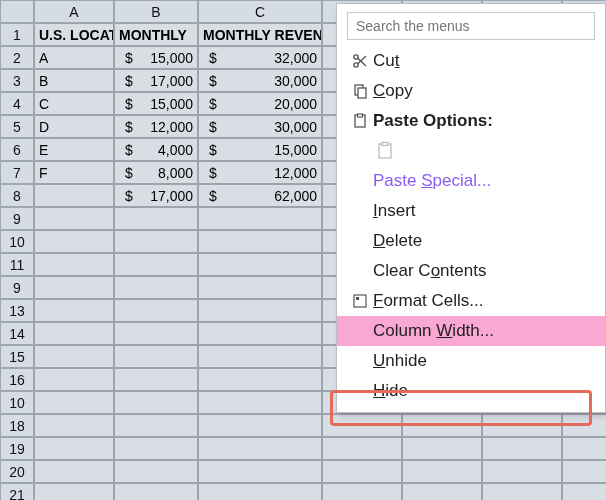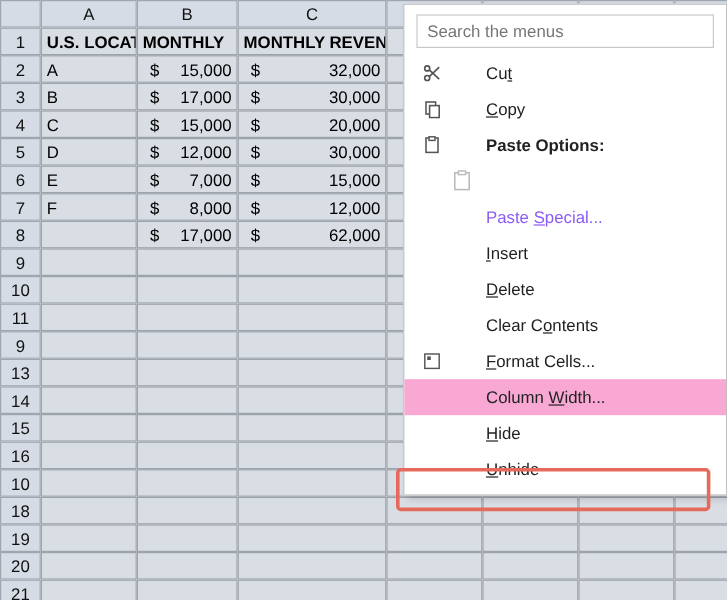--- a/index.html
+++ b/index.html
@@ -66,24 +66,23 @@
     align-items: center;
     padding: 0 8px;
     color: #767676;
     font-size: 14px;
   }
   .mitem {
     display: flex;
     align-items: center;
     height: 30px;
     padding: 0 14px 0 10px;
-    font-size: 14px;
+    font-size: 17px;
     color: #222;
     cursor: default;
-    gap: 32px;
   }
   .mitem .icon {
     width: 26px;
     display: flex;
     justify-content: center;
     align-items: center;
   }
   .mitem .label { flex: 1; }
   .mitem.bold .label { font-weight: 700; }
   .mitem.disabled .label { color: #8b5cf6; }
@@ -171,21 +170,21 @@
       <span>30,000</span>
     </div>
     <div class="cell"></div>
     <div class="cell"></div>
     <div class="cell"></div>
     <div class="cell"></div>
     <div class="rowhdr">6</div>
     <div class="cell txt">E</div>
     <div class="cell num">
       <span class="dollar">$</span>
-      <span>7,000</span>
+      <span>4,000</span>
     </div>
     <div class="cell num">
       <span class="dollar">$</span>
       <span>15,000</span>
     </div>
     <div class="cell"></div>
     <div class="cell"></div>
     <div class="cell"></div>
     <div class="cell"></div>
     <div class="rowhdr">7</div>
@@ -397,22 +396,22 @@
     <span class="label"><span class="u">F</span>ormat Cells...</span>
   </div>
 
   <div class="mitem hover">
     <span class="icon"></span>
     <span class="label">Column <span class="u">W</span>idth...</span>
   </div>
 
   <div class="mitem">
     <span class="icon"></span>
+    <span class="label"><span class="u">U</span>nhide</span>
+  </div>
+
+  <div class="mitem">
+    <span class="icon"></span>
     <span class="label"><span class="u">H</span>ide</span>
   </div>
-
-  <div class="mitem">
-    <span class="icon"></span>
-    <span class="label"><span class="u">U</span>nhide</span>
-  </div>
 </div>
 
 <div class="highlight-box" style="top:390px; left:330px; width:262px; height:36px;"></div>
 
 </body></html>

